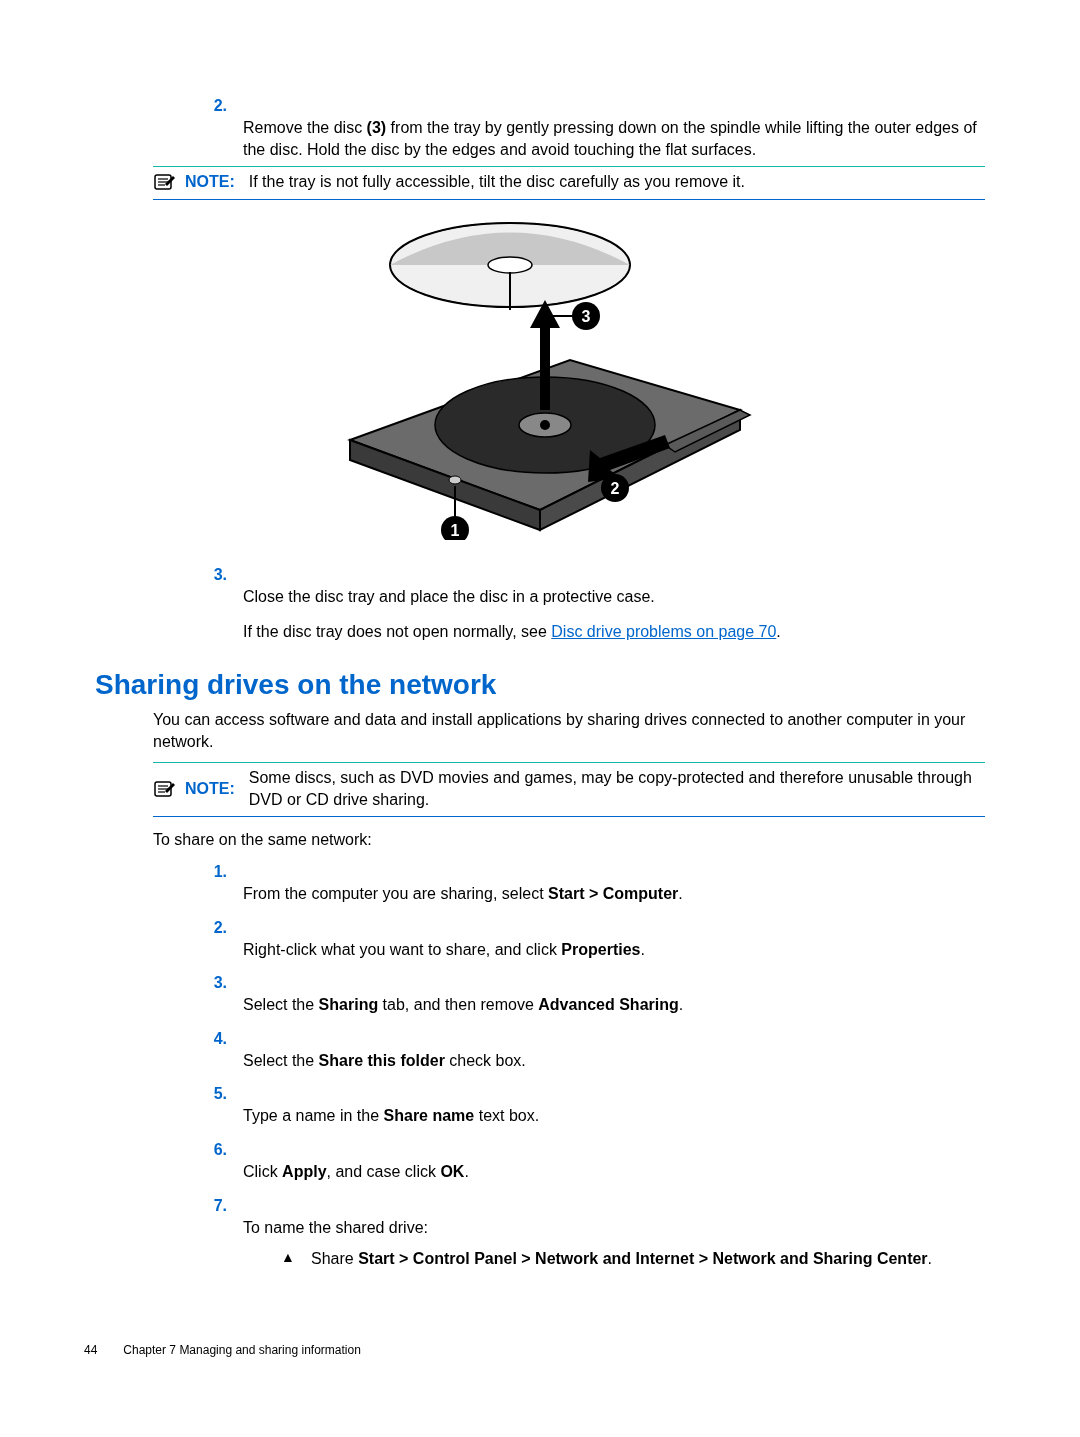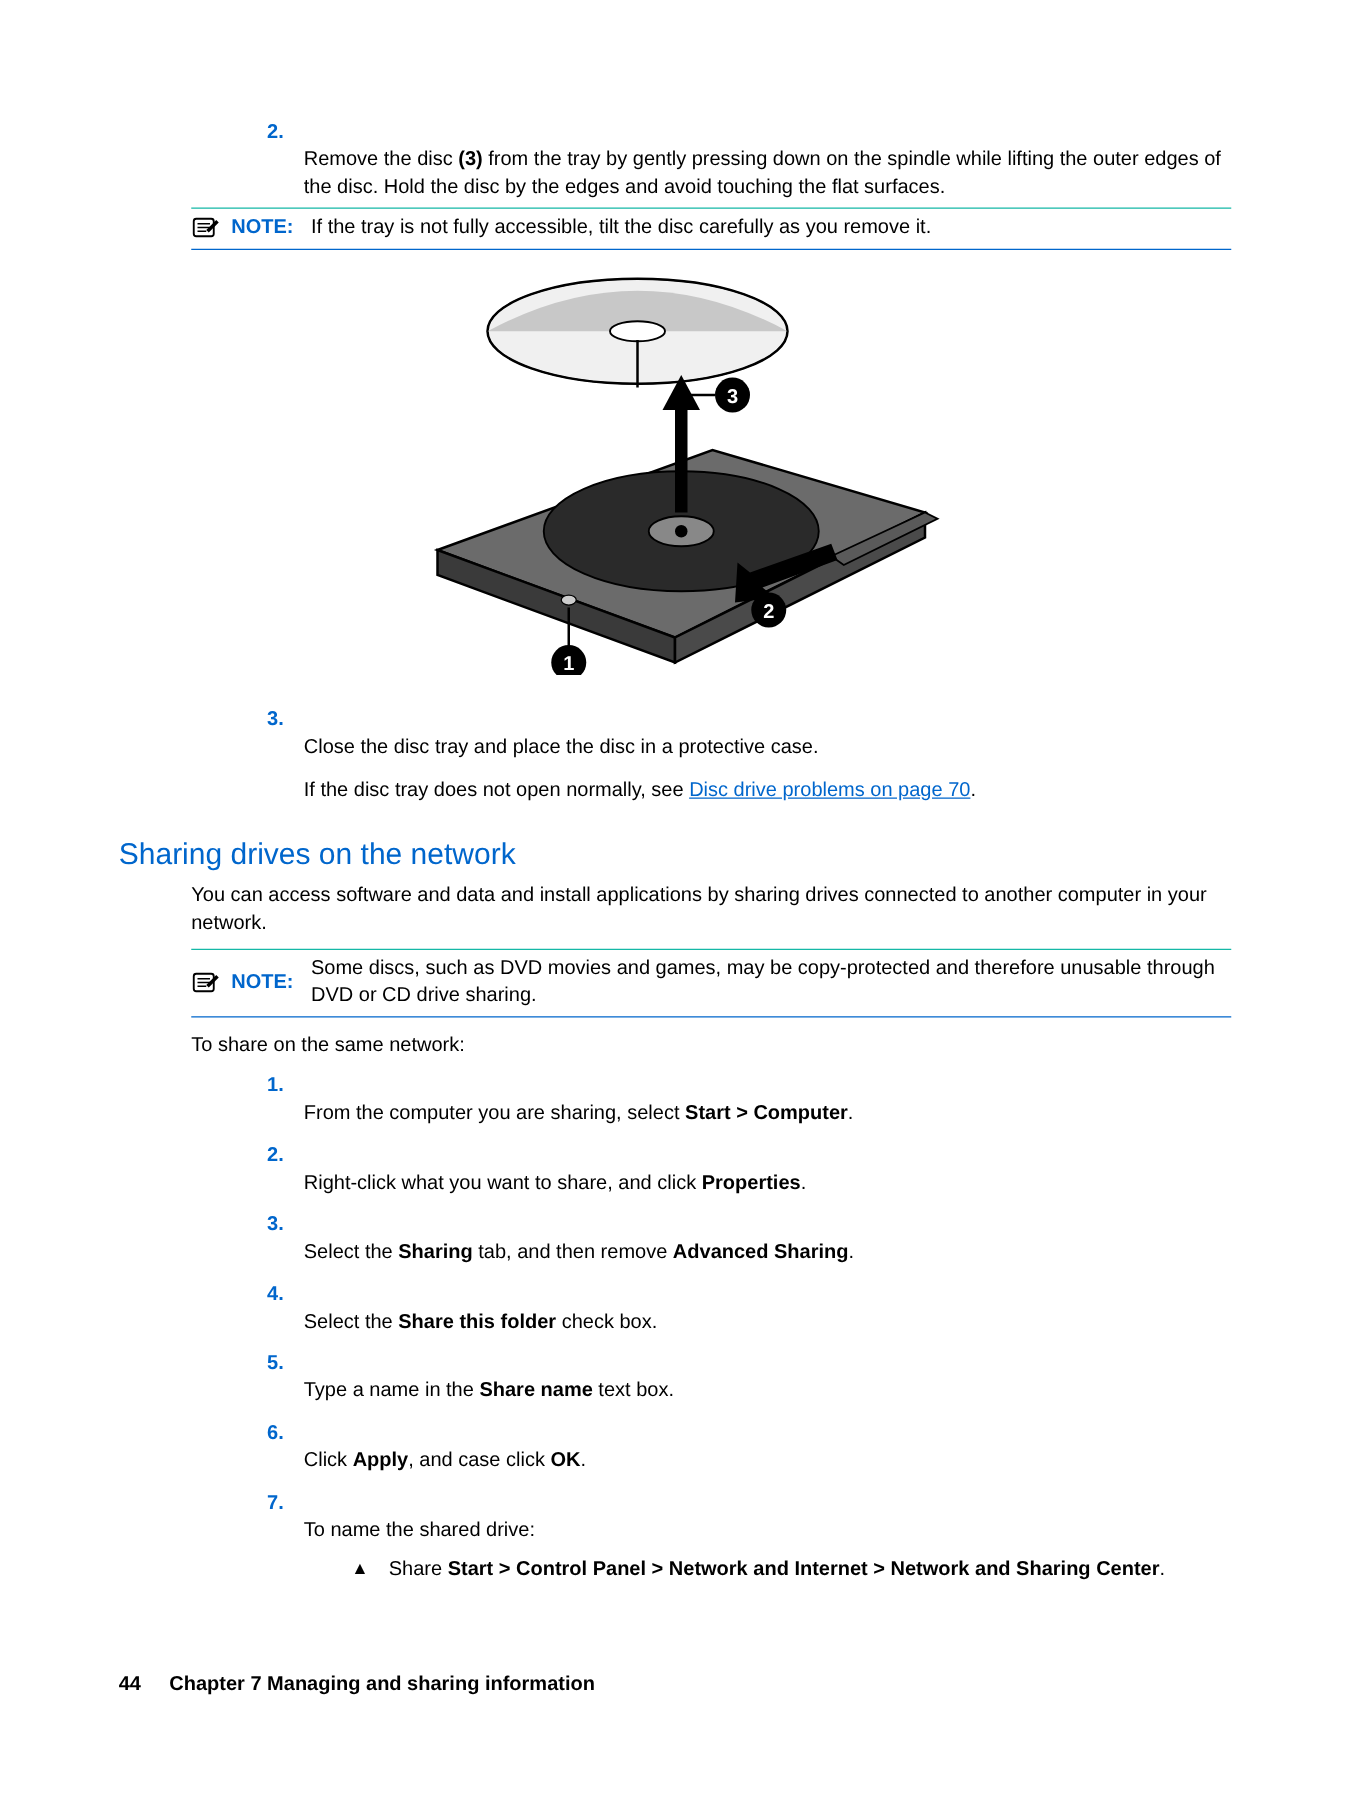--- a/index.html
+++ b/index.html
@@ -51,22 +51,22 @@
     padding-right: 14px;
     white-space: nowrap;
   }
   .note-text { flex: 1; }
   .figure {
     text-align: center;
     margin: 10px 0 20px 0;
   }
   h2.section {
     color: #0066cc;
-    font-size: 24px;
-    font-weight: normal;
+    font-size: 28px;
+    font-weight: bold;
     margin: 26px 0 8px 0;
   }
   .para {
     margin: 4px 0 10px 0;
     line-height: 1.35;
   }
   .para.indent-none { padding-left: 58px; }
   a.xref {
     color: #0066cc;
     text-decoration: underline;
@@ -79,23 +79,22 @@
     display: flex;
     line-height: 1.35;
   }
   .sub-marker {
     flex: 0 0 30px;
     font-size: 14px;
   }
   .footer {
     position: absolute;
     bottom: 40px;
-    left: 95px;
-    font-size: 16px;
-    font-weight: bold;
+    left: 84px;
+    font-size: 12px;
   }
   .footer .pn { display:inline-block; width: 36px; }
   b { font-weight: bold; }
 </style>
 </head>
 <body>
 
 <div class="page">
 
   <div class="ol-item indent1">

